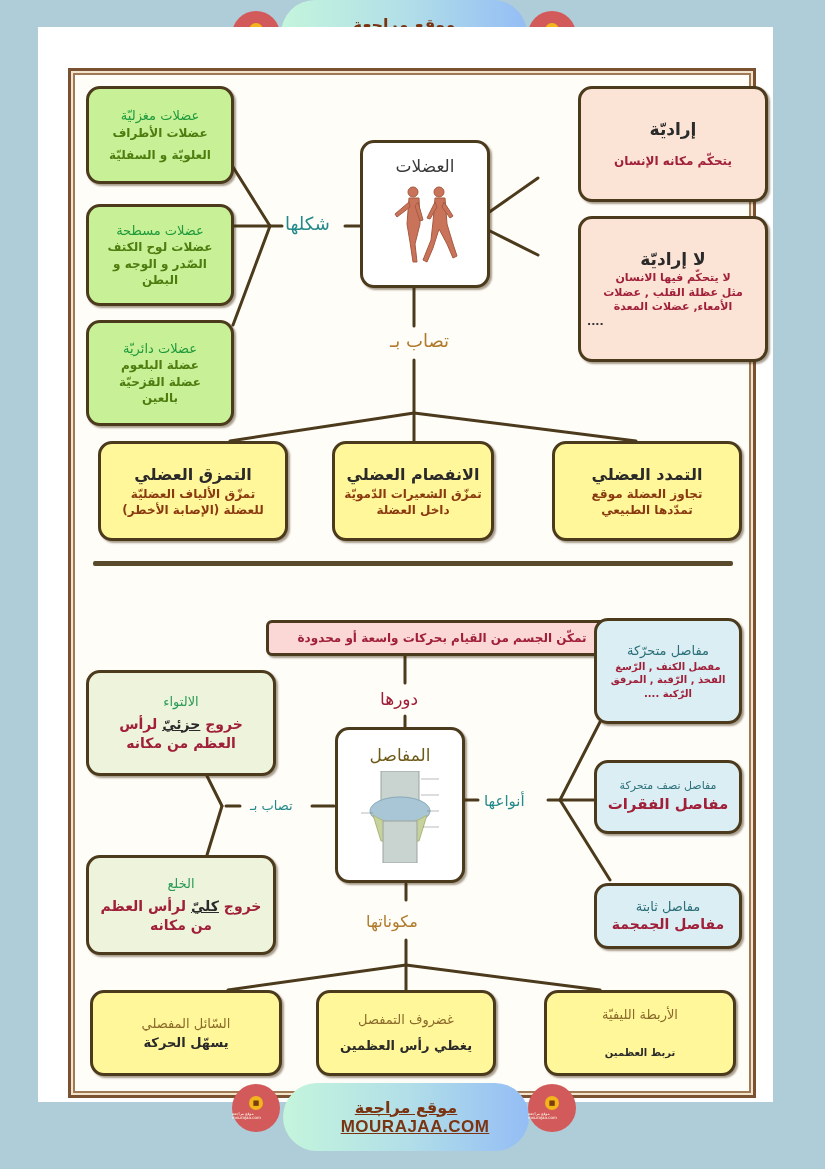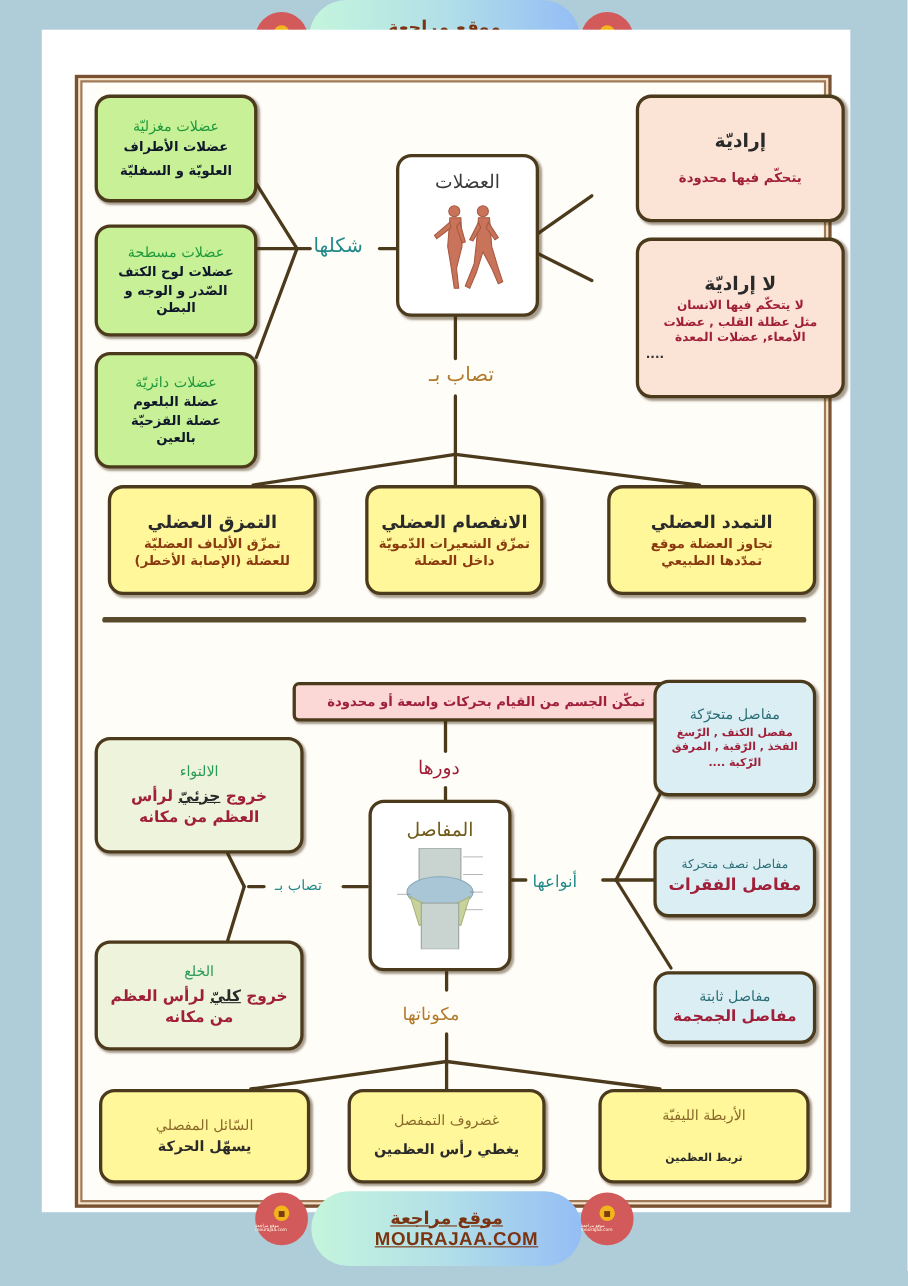--- a/index.html
+++ b/index.html
@@ -34,21 +34,21 @@
   }
   .green { background: #c8f096; }
   .peach { background: #fbe3d6; margin-left: 40px; }
   .yellow { background: #fff79a; }
   .khaki { background: #eef3dc; }
   .blue  { background: #daeef4; }
   .white { background: #ffffff; }
   .pink  { background: #fbd8d6; }
 
   .t-green { color: #1f9a3c; font-size: 13px; }
-  .t-brown { color: #0f172a; font-size: 12px; font-weight: bold; }
+  .t-brown { color: #4d7c0f; font-size: 12px; font-weight: bold; }
   .t-black { color: #2a2a2a; font-size: 15px; font-weight: bold; }
   .t-red   { color: #a0203a; font-size: 12px; font-weight: bold; }
   .t-teal  { color: #2b6e78; font-size: 12px; }
   .t-title { color: #3a3a3a; font-size: 17px; }
   .t-olive { color: #6e5a16; font-size: 17px; }
 
   .label {
     position: absolute; direction: rtl; white-space: nowrap;
     font-size: 16px;
   }
@@ -181,21 +181,21 @@
         <path d="M46 14 L56 14 L58 40 L64 60 L68 72 L64 74 L58 60 L50 45 L44 64 L38 78 L34 76 L42 56 L44 38 Z"></path>
         <path d="M46 18 L38 34 L41 35 L48 23 Z"></path>
         <path d="M55 18 L64 32 L61 34 L53 23 Z"></path>
       </g>
     </svg>
   </div>
 </div>
 
 <div class="box peach" style="left:538px; top:86px; width:190px; height:116px;">
   <div class="t-black" style="font-size:17px;">إراديّة</div>
-  <div class="t-red" style="margin-top:12px;">يتحكّم فيها محدودة</div>
+  <div class="t-red" style="margin-top:12px;">يتحكّم مكانه الإنسان</div>
 </div>
 <div class="box peach" style="left:538px; top:216px; width:190px; height:146px;">
   <div class="t-black" style="font-size:17px;">لا إراديّة</div>
   <div class="t-red" style="font-size:11px;">لا يتحكّم فيها الانسان</div>
   <div class="t-red" style="font-size:11px;">مثل عظلة القلب , عضلات</div>
   <div class="t-red" style="font-size:11px;">الأمعاء, عضلات المعدة</div>
   <div class="t-red" style="align-self:flex-end; font-size:11px; color:#333;">....</div>
 </div>
 
 <div class="label lbl-gold" style="left:390px; top:330px; font-size:18px;">تصاب بـ</div>

